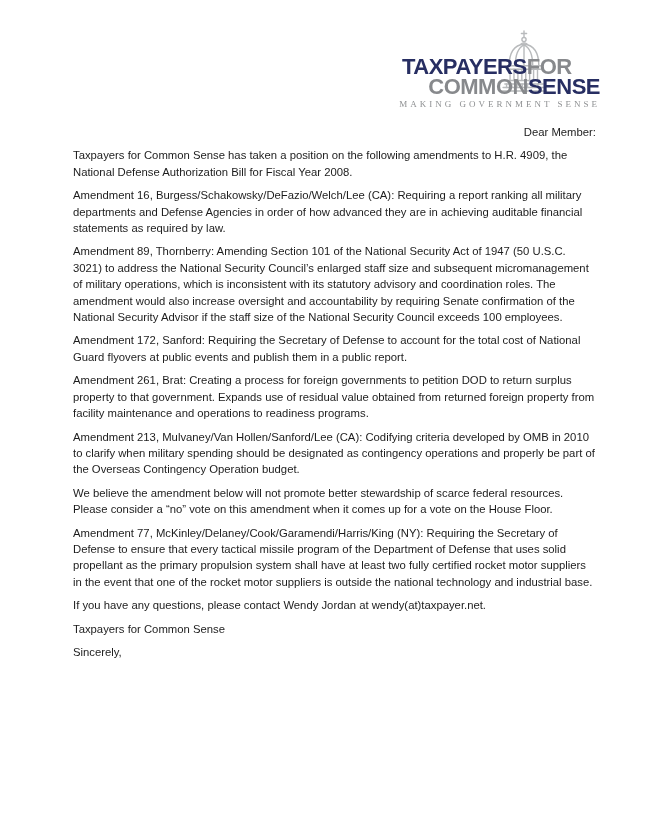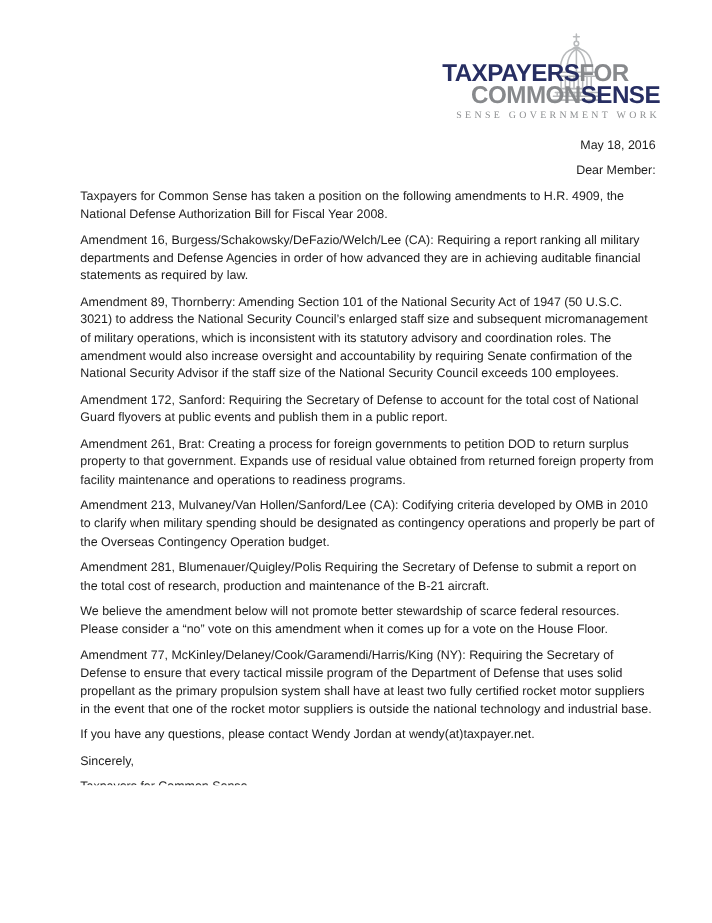--- a/index.html
+++ b/index.html
@@ -103,34 +103,32 @@
       <path d="M8 62 H52 M6 66 H54"></path>
       <path d="M10 62 V66 M16 62 V66 M22 62 V66 M28 62 V66 M34 62 V66 M40 62 V66 M46 62 V66"></path>
       <path d="M4 70 H56"></path>
     </svg>
     <div class="logo-line1">
       <span class="logo-navy">TAXPAYERS</span><span class="logo-gray">FOR</span>
     </div>
     <div class="logo-line2">
       <span class="logo-gray">COMMON</span><span class="logo-navy">SENSE</span>
     </div>
-    <div class="logo-tagline">SENSE GOVERNMENT WORK</div>
+    <div class="logo-tagline">MAKING GOVERNMENT SENSE</div>
   </div>
 
   <div class="content">
-    <p class="date">May 18, 2016</p>
     <p class="salutation">Dear Member:</p>
 
     <p><strong></strong><span>Taxpayers for Common Sense has taken a position on the following amendments to H.R. 4909, the National Defense Authorization Bill for Fiscal Year 2008.</span></p>
     <p><strong>Amendment 16</strong><span>, Burgess/Schakowsky/DeFazio/Welch/Lee (CA):  Requiring a report ranking all military departments and Defense Agencies in order of how advanced they are in achieving auditable financial statements as required by law.</span></p>
     <p><strong>Amendment 89</strong><span>, Thornberry: Amending Section 101 of the National Security Act of 1947 (50 U.S.C. 3021) to address the National Security Council’s enlarged staff size and subsequent micromanagement of military operations, which is inconsistent with its statutory advisory and coordination roles. The amendment would also increase oversight and accountability by requiring Senate confirmation of the National Security Advisor if the staff size of the National Security Council exceeds 100 employees.</span></p>
     <p><strong>Amendment 172</strong><span>, Sanford: Requiring the Secretary of Defense to account for the total cost of National Guard flyovers at public events and publish them in a public report.</span></p>
     <p><strong>Amendment 261</strong><span>, Brat: Creating a process for foreign governments to petition DOD to return surplus property to that government. Expands use of residual value obtained from returned foreign property from facility maintenance and operations to readiness programs.</span></p>
     <p><strong>Amendment 213</strong><span>, Mulvaney/Van Hollen/Sanford/Lee (CA): Codifying criteria developed by OMB in 2010 to clarify when military spending should be designated as contingency operations and properly be part of the Overseas Contingency Operation budget.</span></p>
-    <p><strong>Amendment 281</strong><span>, Blumenauer/Quigley/Polis Requiring the Secretary of Defense to submit a report on the total cost of research, production and maintenance of the B-21 aircraft.</span></p>
     <p><strong></strong><span>We believe the amendment below will not promote better stewardship of scarce federal resources. Please consider a “no” vote on this amendment when it comes up for a vote on the House Floor.</span></p>
     <p><strong>Amendment 77</strong><span>, McKinley/Delaney/Cook/Garamendi/Harris/King (NY): Requiring the Secretary of Defense to ensure that every tactical missile program of the Department of Defense that uses solid propellant as the primary propulsion system shall have at least two fully certified rocket motor suppliers in the event that one of the rocket motor suppliers is outside the national technology and industrial base.</span></p>
     <p><strong></strong><span>If you have any questions, please contact Wendy Jordan at wendy(at)taxpayer.net.</span></p>
+    <p><strong></strong><span>Taxpayers for Common Sense</span></p>
     <p><strong></strong><span>Sincerely,</span></p>
-    <p><strong></strong><span>Taxpayers for Common Sense</span></p>
   </div>
 
 </div>
 
 </body></html>

